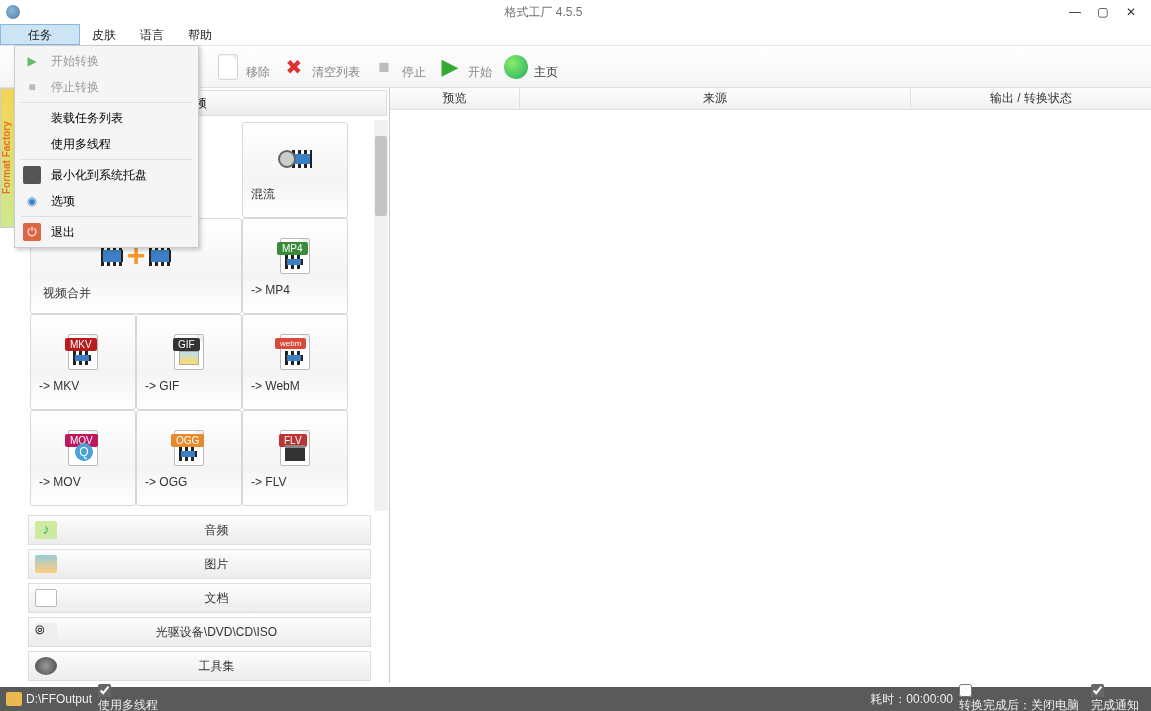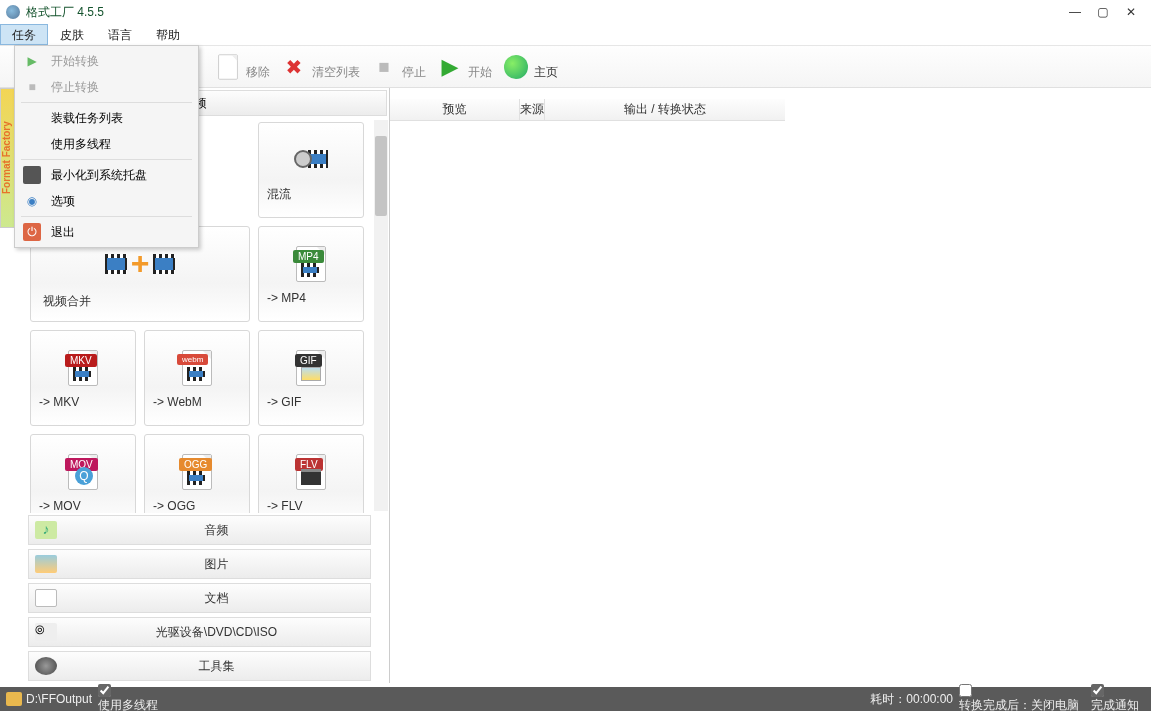--- a/index.html
+++ b/index.html
@@ -1,59 +1,59 @@
 <!DOCTYPE html>
 <html><head>
 <meta charset="utf-8">
 <style>
 * { margin: 0; padding: 0; box-sizing: border-box; font-family: "Microsoft YaHei", Arial, sans-serif; font-size: 12px; }
 body { background: #fff; width: 1151px; height: 711px; overflow: hidden; position: relative; }
 
 .titlebar { height: 24px; display: flex; align-items: center; padding: 0 6px; background: #fff; }
 .titlebar .icon { width: 14px; height: 14px; margin-right: 6px; background: radial-gradient(circle at 40% 40%, #8bd, #579); border-radius: 50%; }
-.titlebar .title { flex: 1; color: #14532d; }
+.titlebar .title { flex: 1; color: #737373; text-align: center; }
 .titlebar .winbtn { width: 28px; height: 18px; display: flex; align-items: center; justify-content: center; color: #333; cursor: pointer; }
 
 .menubar { height: 22px; display: flex; align-items: stretch; background: #fff; border-bottom: 1px solid #e6e6e6; position: relative; }
 .menubar .menuitem { padding: 3px 12px; cursor: pointer; color: #222; }
-.menubar .menuitem.active { background: #cde4f5; border: 1px solid #8ab8df; padding: 2px 11px; }
+.menubar .menuitem.active { background: #cde4f5; border: 1px solid #8ab8df; padding: 2px 27px; }
 
 .dropdown { position: absolute; left: 14px; top: 45px; width: 185px; background: #f5f5f5; border: 1px solid #ccc; box-shadow: 2px 2px 4px rgba(0,0,0,0.2); z-index: 100; padding: 2px; }
 .dropdown .item { display: flex; align-items: center; height: 26px; padding: 0 6px; cursor: pointer; }
 .dropdown .item.disabled { color: #999; cursor: default; }
 .dropdown .sep { height: 1px; background: #ddd; margin: 2px 4px; }
 .dropdown .item .di { width: 18px; height: 18px; margin-right: 10px; display: flex; align-items: center; justify-content: center; border-radius: 2px; }
 
 .toolbar { height: 42px; display: flex; align-items: center; padding: 0 4px; background: linear-gradient(#fefefe,#f5f5f5); border-bottom: 1px solid #e0e0e0; }
 .toolbar .tbtn { display: flex; align-items: flex-end; margin-right: 10px; color: #888; cursor: pointer; }
 .toolbar .tbtn .ti { width: 28px; height: 28px; margin-right: 4px; display: flex; align-items: center; justify-content: center; }
 
 .mainarea { display: flex; height: 595px; }
 .leftpanel { width: 390px; border-right: 1px solid #ccc; display: flex; }
 .vlabel { width: 26px; height: 140px; background: linear-gradient(#cde98f,#f3d555); border: 1px solid #ccc; writing-mode: vertical-rl; text-align: center; font-size: 10px; color: #e6722b; font-weight: bold; padding: 6px 0; transform: rotate(180deg); }
 .leftcontent { flex: 1; display: flex; flex-direction: column; overflow: hidden; }
 .videohead { height: 26px; background: linear-gradient(#fdfdfd,#ececec); border: 1px solid #ddd; margin: 2px; display: flex; align-items: center; justify-content: center; position: relative; }
 
-.tilegrid { flex: 1; overflow-y: auto; padding: 4px 4px 0 4px; display: grid; grid-template-columns: repeat(3, 106px); grid-auto-rows: 96px; gap: 8px; align-content: start; }
+.tilegrid { flex: 1; overflow-y: auto; padding: 4px 4px 0 4px; display: grid; grid-template-columns: repeat(3, 106px); grid-auto-rows: 96px; align-content: start; }
 .tile { border: 1px solid #d8d8d8; border-radius: 3px; background: linear-gradient(#ffffff,#f4f4f4 60%,#ffffff); display: flex; flex-direction: column; align-items: center; justify-content: center; cursor: pointer; position: relative; }
 .tile.wide { grid-column: span 2; align-items: flex-start; padding: 8px 10px; }
 .tile .ticon { width: 42px; height: 42px; display: flex; align-items: center; justify-content: center; margin-bottom: 6px; }
 .tile.wide .ticon { width: 100%; height: 50px; align-items: center; justify-content: center; margin-bottom: 4px; }
 .tile .tlabel { font-size: 12px; color: #333; align-self: flex-start; padding-left: 8px; }
 .tile.wide .tlabel { padding-left: 2px; }
 .tile.narrow .tlabel { align-self: flex-start; padding-left: 8px; }
 
 .scrollbar { position: absolute; right: 1px; top: 2px; bottom: 2px; width: 14px; background: #f1f1f1; }
 .scrollbar .thumb { position: absolute; left: 1px; right: 1px; top: 16px; height: 80px; background: #c4c4c4; border-radius: 2px; }
 
 .catbar { height: 30px; background: linear-gradient(#fdfdfd,#ececec); border: 1px solid #ddd; margin: 2px 18px 2px 2px; display: flex; align-items: center; cursor: pointer; }
 .catbar .ci { width: 22px; height: 18px; margin: 0 6px; border-radius: 2px; }
 .catbar .cl { flex: 1; text-align: center; color: #333; }
 
-.rightpanel { flex: 1; display: flex; flex-direction: row; margin-top: 11px; }
+.rightpanel { flex: 1; display: flex; flex-direction: column; }
 .tablehead { height: 22px; display: flex; border-bottom: 1px solid #e0e0e0; background: linear-gradient(#fdfdfd,#f1f1f1); }
 .tablehead .th { border-right: 1px solid #e0e0e0; display: flex; align-items: center; justify-content: center; color: #333; }
 .tablehead .th:nth-child(1){ width: 130px; } .tablehead .th:nth-child(2){ flex: 1; } .tablehead .th:nth-child(3){ width: 240px; border-right: none; }
 .tablebody { flex: 1; background: #fff; }
 
 .statusbar { height: 24px; background: #5a5a5a; color: #eee; display: flex; align-items: center; padding: 0 6px; position: absolute; left: 0; right: 0; bottom: 0; }
 .statusbar .folder-icon { width: 16px; height: 14px; background: #e9b84e; border-radius: 2px; margin-right: 4px; }
 .statusbar .sp { flex: 1; }
 .statusbar label { display: flex; align-items: flex-start; margin: 0 6px; flex-direction: column; }
 .statusbar input[type=checkbox]{ margin-right: 4px; accent-color: #666; }
@@ -199,35 +199,35 @@
                   <span class="badge" style="background:#b91c1c;position:absolute;top:3px;left:-4px">MKV</span>
                   <span class="film" style="position:absolute;bottom:4px;left:4px;width:18px;height:14px"></span>
                 </span>
             </div>
             <div class="tlabel">-&gt; MKV</div>
           </div>
           <div class="tile narrow">
             <div class="ticon">
               <span class="doc">
                   <span class="corner"></span>
+                  <span class="badge" style="background:#333;position:absolute;top:3px;left:-2px">GIF</span>
+                  <span style="position:absolute;bottom:4px;left:4px;width:20px;height:14px;background:linear-gradient(#bde,#fd6);border:1px solid #aaa"></span>
+                </span>
+            </div>
+            <div class="tlabel">-&gt; GIF</div>
+          </div>
+          <div class="tile narrow">
+            <div class="ticon">
+              <span class="doc">
+                  <span class="corner"></span>
                   <span class="badge" style="background:#d84a3a;position:absolute;top:3px;left:-6px;font-size:8px">webm</span>
                   <span class="film" style="position:absolute;bottom:4px;left:4px;width:18px;height:14px"></span>
                 </span>
             </div>
             <div class="tlabel">-&gt; WebM</div>
-          </div>
-          <div class="tile narrow">
-            <div class="ticon">
-              <span class="doc">
-                  <span class="corner"></span>
-                  <span class="badge" style="background:#333;position:absolute;top:3px;left:-2px">GIF</span>
-                  <span style="position:absolute;bottom:4px;left:4px;width:20px;height:14px;background:linear-gradient(#bde,#fd6);border:1px solid #aaa"></span>
-                </span>
-            </div>
-            <div class="tlabel">-&gt; GIF</div>
           </div>
 
           <div class="tile narrow">
             <div class="ticon">
               <span class="doc">
                   <span class="corner"></span>
                   <span class="badge" style="background:#be185d;position:absolute;top:3px;left:-4px">MOV</span>
                   <span style="position:absolute;bottom:4px;left:6px;width:18px;height:18px;border-radius:50%;background:#4aa0d8;display:flex;align-items:center;justify-content:center;color:#fff">Q</span>
                 </span>
             </div>

